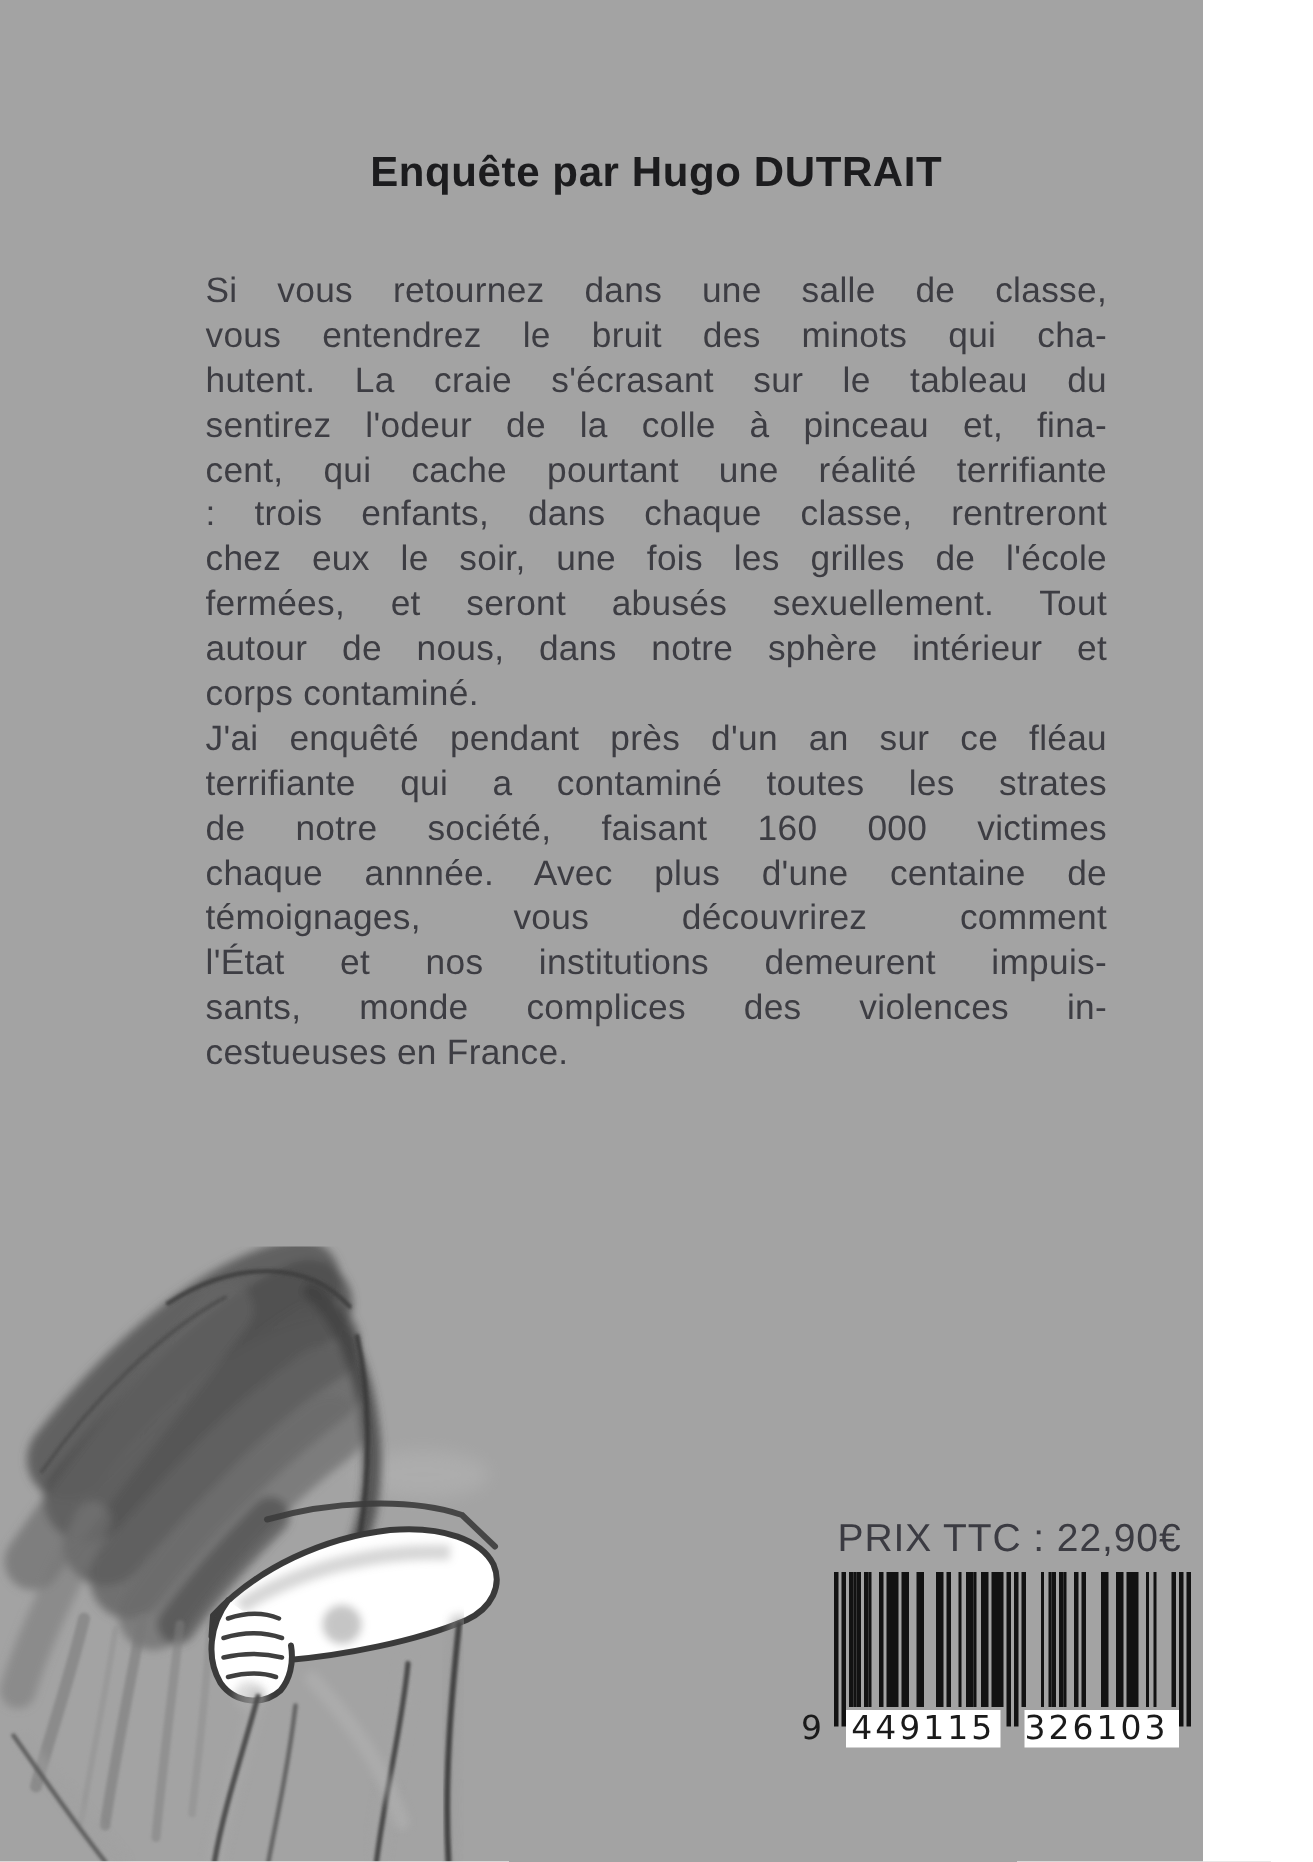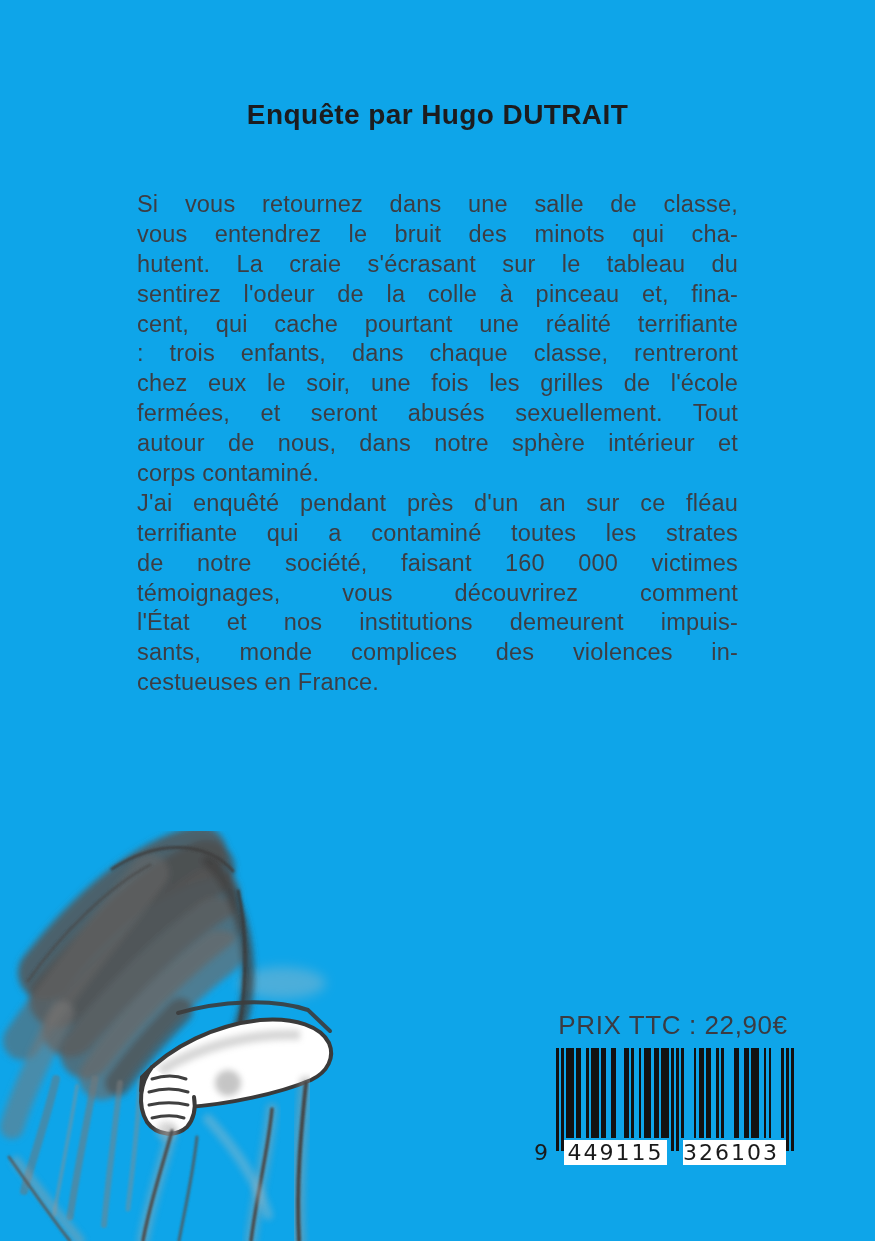--- a/index.html
+++ b/index.html
@@ -1,34 +1,34 @@
 <!DOCTYPE html>
 <html><head>
 <meta charset="utf-8">
 <style>
   html,body{margin:0;padding:0;background:#ffffff;}
   .page{
     position:relative;
-    width:875px;height:1241px;
-    background:#0ea5e9;
+    width:802px;height:1241px;
+    background:#a3a3a3;
     overflow:hidden;
     font-family:"Liberation Sans", sans-serif;
   }
   .title{
     position:absolute;
     left:137px;top:99px;width:601px;
     text-align:center;
     font-size:28px;
     font-weight:700;
     letter-spacing:0.4px;
     color:#1c1c1e;
   }
   .body-text{
     position:absolute;
-    left:137px;top:190px;width:601px;
+    left:137px;top:179px;width:601px;
     color:#3d3d43;
     font-size:23.5px;
     line-height:29.9px;
     font-weight:300;
     letter-spacing:0.2px;
   }
   .bline{
     text-align:justify;
     text-align-last:justify;
     height:29.9px;
@@ -85,20 +85,21 @@
     <div class="bline">sentirez l'odeur de la colle à pinceau et, fina-</div>
     <div class="bline">cent, qui cache pourtant une réalité terrifiante</div>
     <div class="bline">: trois enfants, dans chaque classe, rentreront</div>
     <div class="bline">chez eux le soir, une fois les grilles de l'école</div>
     <div class="bline">fermées, et seront abusés sexuellement. Tout</div>
     <div class="bline">autour de nous, dans notre sphère intérieur et</div>
     <div class="bline para-end">corps contaminé.</div>
     <div class="bline">J'ai enquêté pendant près d'un an sur ce fléau</div>
     <div class="bline">terrifiante qui a contaminé toutes les strates</div>
     <div class="bline">de notre société, faisant 160 000 victimes</div>
+    <div class="bline">chaque annnée. Avec plus d'une centaine de</div>
     <div class="bline">témoignages, vous découvrirez comment</div>
     <div class="bline">l'État et nos institutions demeurent impuis-</div>
     <div class="bline">sants, monde complices des violences in-</div>
     <div class="bline para-end">cestueuses en France.</div>
   </div>
 
   <svg class="illustration" viewBox="0 0 345 410" xmlns="http://www.w3.org/2000/svg">
     <defs>
       <filter id="b1" x="-30%" y="-30%" width="160%" height="160%">
           <feGaussianBlur stdDeviation="1.1"></feGaussianBlur>

